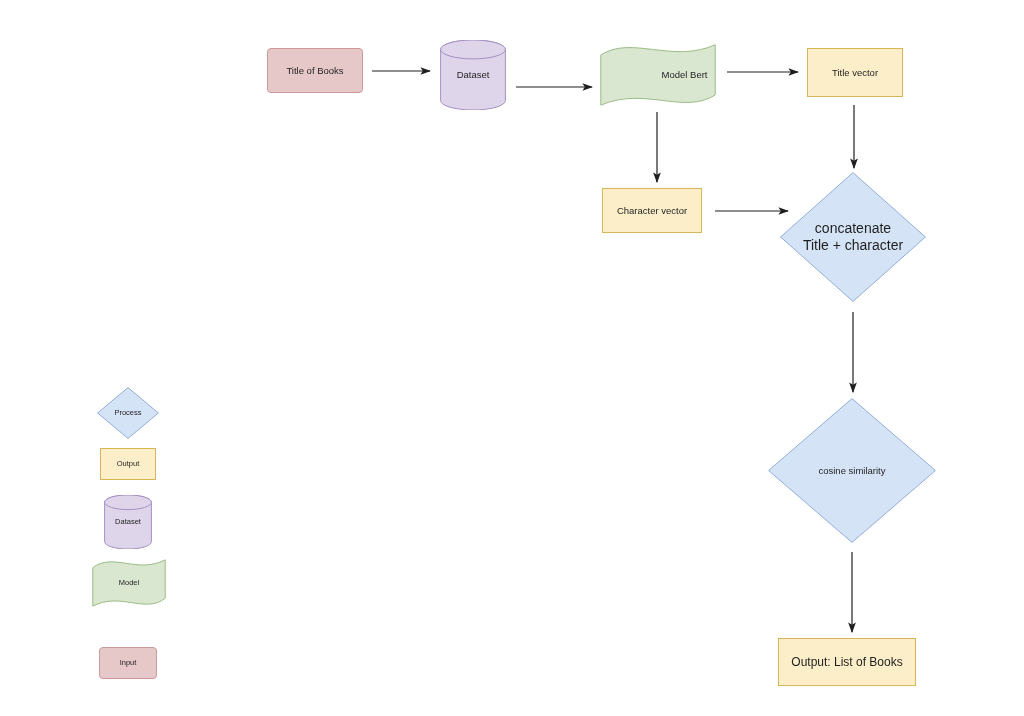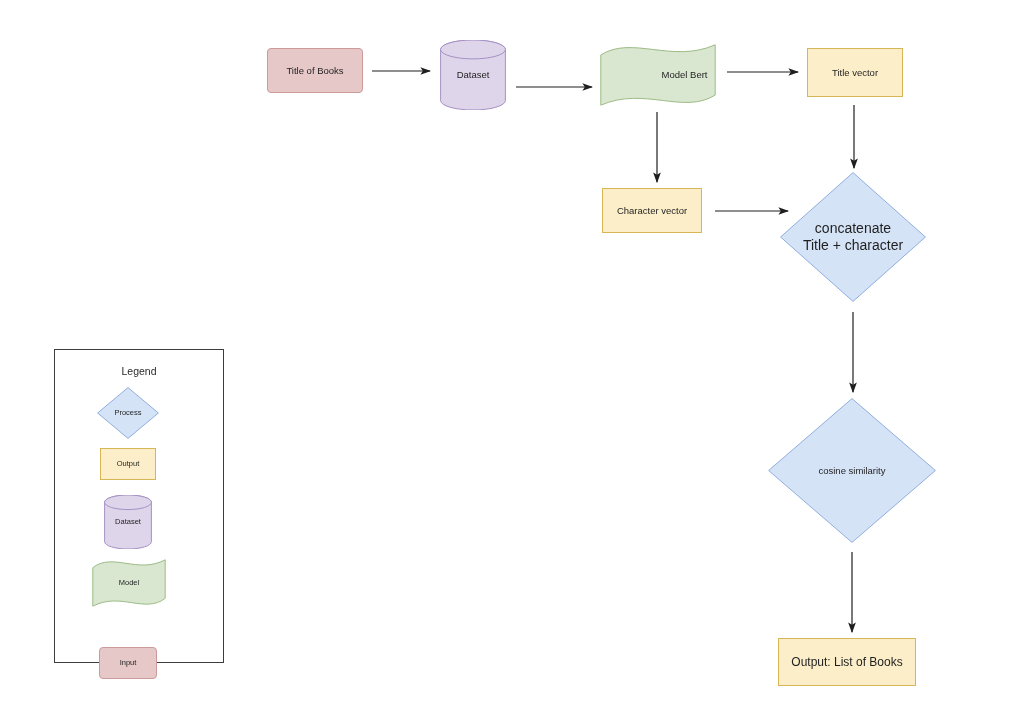--- a/index.html
+++ b/index.html
@@ -168,23 +168,20 @@
         <svg class="diamond-bg" width="168" height="145" viewBox="0 0 168 145">
           <polygon points="84,0.6 167.4,72.5 84,144.4 0.6,72.5" fill="#d5e3f7" stroke="#91aede" stroke-width="1"></polygon>
         </svg>
         <span class="node-label">cosine similarity</span>
       </div>
       <div class="node shape-output" style="left: 778px; top: 638px; width: 138px; height: 48px; font-size: 12px;">
         <span class="node-label">Output: List of Books</span>
       </div>
     </div>
 
-  <div id="legend-box" style="left: 54px; top: 349px; width: 170px; height: 314px; border-color: rgb(61, 61, 61);">
-    <div id="legend-title" style="top: 15px; font-size: 10.5px;">Legend</div>
-  </div>
   <div id="legend-items-layer">
       <div class="node shape-process legend-item" style="left: 97px; top: 387px; width: 62px; height: 52px;">
         <svg class="diamond-bg" width="62" height="52" viewBox="0 0 62 52">
           <polygon points="31,0.6 61.4,26 31,51.4 0.6,26" fill="#d5e3f7" stroke="#91aede" stroke-width="1"></polygon>
         </svg>
         <span class="node-label">Process</span>
       </div>
       <div class="node shape-output legend-item" style="left: 100px; top: 448px; width: 56px; height: 32px;">
         <span class="node-label">Output</span>
       </div>

